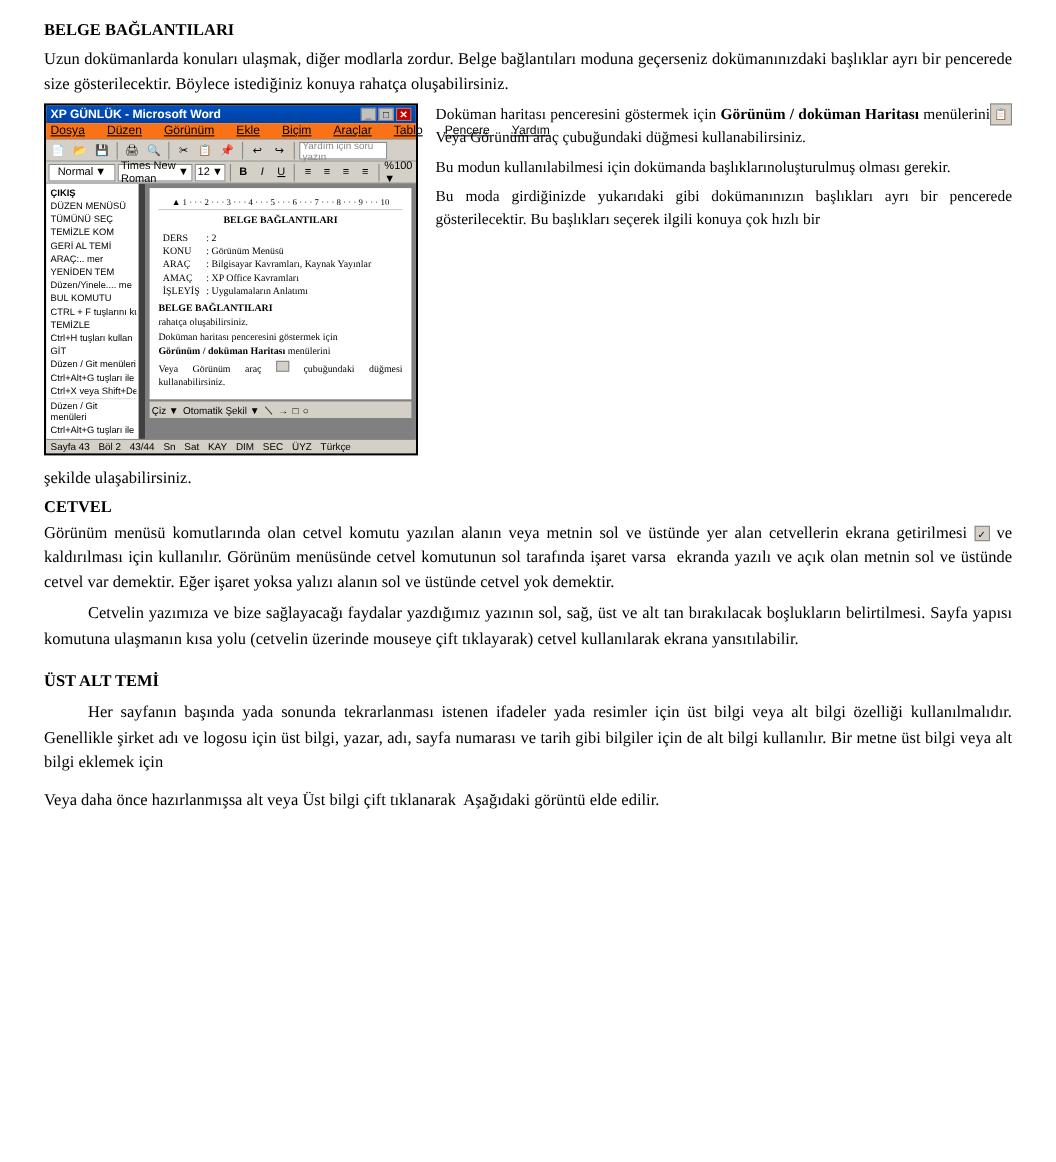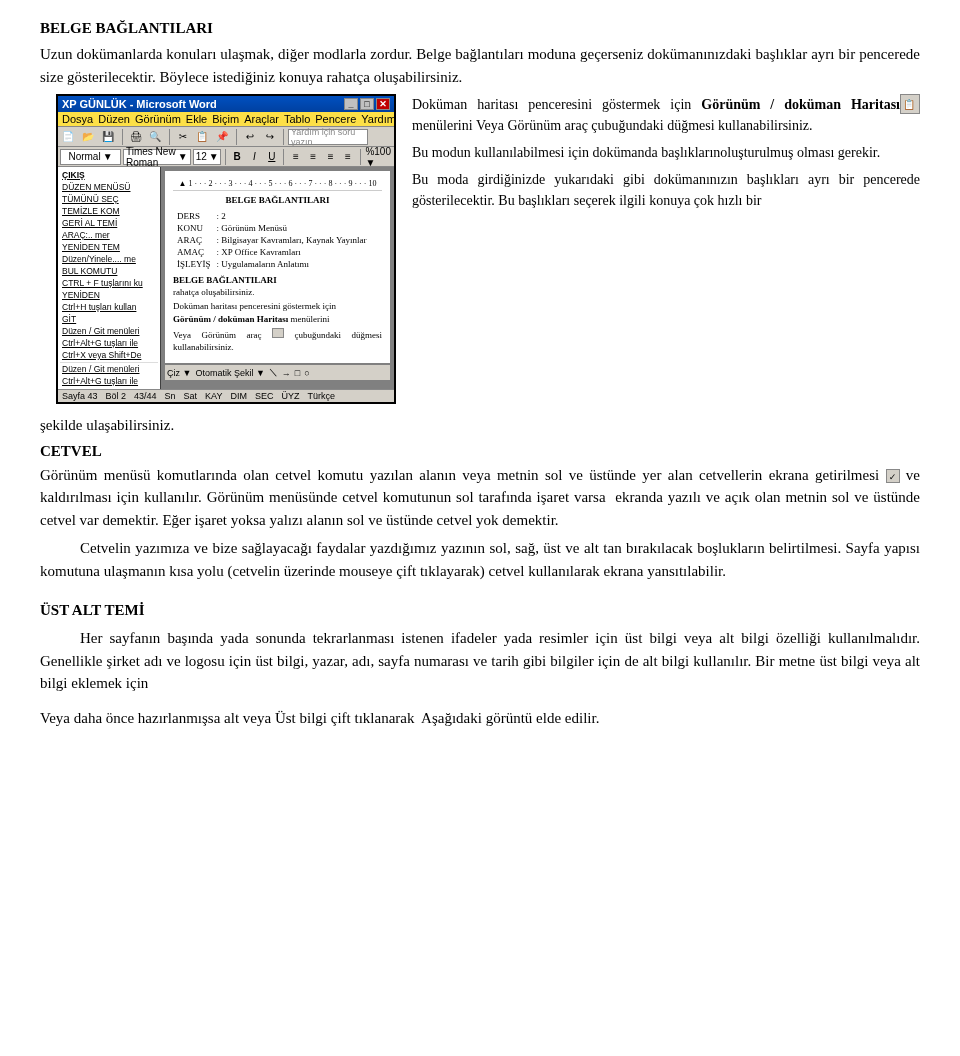--- a/index.html
+++ b/index.html
@@ -35,21 +35,20 @@
     
     .two-col {
       display: flex;
       gap: 16px;
       margin-bottom: 10px;
       align-items: flex-start;
     }
 
     .screenshot-col {
       flex: 0 0 auto;
-      margin-left: 16px;
     }
 
     .side-text-col {
       flex: 1;
       font-size: 14px;
       text-align: justify;
       line-height: 1.5;
     }
 
     
@@ -89,26 +88,27 @@
       color: #000;
       cursor: pointer;
     }
 
     .word-titlebar-btn.close-btn {
       background: #c00000;
       color: #fff;
     }
 
     .word-menubar {
-      background: #fde047;
+      background: #f97316;
       border-bottom: 1px solid #888;
       padding: 1px 4px;
       display: flex;
-      gap: 5px;
+      gap: 20px;
       font-size: 11px;
+      text-decoration: underline;
     }
 
     .word-menubar span {
       cursor: pointer;
     }
 
     .word-toolbar1 {
       background: #d4d0c8;
       border-bottom: 1px solid #888;
       padding: 1px 2px;
@@ -172,27 +172,26 @@
     .size-dropdown {
       width: 28px;
     }
 
     .word-body {
       display: flex;
       background: #808080;
     }
 
     .word-left-panel {
-      width: 103px;
+      width: 90px;
       background: #fff;
-      border-right: 1px solid #404040;
+      border-right: 6px solid #404040;
       font-size: 9px;
       padding: 2px;
       min-height: 200px;
-      text-decoration: underline;
     }
 
     .word-left-panel .panel-item {
       padding: 1px 2px;
       cursor: pointer;
       white-space: nowrap;
       overflow: hidden;
       font-size: 8.5px;
     }
 
@@ -396,21 +395,21 @@
             <div class="panel-item bold">ÇIKIŞ</div>
             <div class="panel-item">DÜZEN MENÜSÜ</div>
             <div class="panel-item">TÜMÜNÜ SEÇ</div>
             <div class="panel-item">TEMİZLE KOM</div>
             <div class="panel-item">GERİ AL TEMİ</div>
             <div class="panel-item">ARAÇ:.. mer</div>
             <div class="panel-item">YENİDEN TEM</div>
             <div class="panel-item">Düzen/Yinele.... me</div>
             <div class="panel-item">BUL KOMUTU</div>
             <div class="panel-item">CTRL + F tuşlarını ku</div>
-            <div class="panel-item">YENİDEN</div>
+            <div class="panel-item">TEMİZLE</div>
             <div class="panel-item">Ctrl+H tuşları kullan</div>
             <div class="panel-item">GİT</div>
             <div class="panel-item">Düzen / Git menüleri</div>
             <div class="panel-item">Ctrl+Alt+G tuşları ile</div>
             <div class="panel-item">Ctrl+X veya Shift+De</div>
             <div class="panel-section">Düzen / Git menüleri</div>
             <div class="panel-item">Ctrl+Alt+G tuşları ile</div>
           </div>
 
           <div class="word-main-area">

